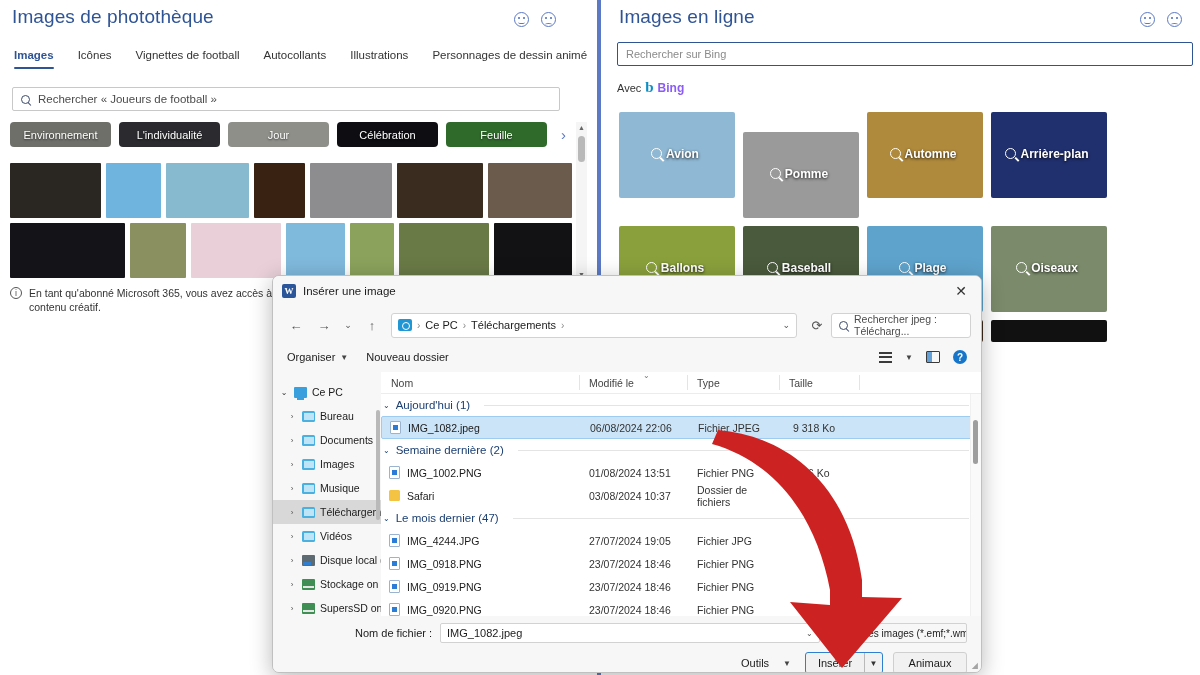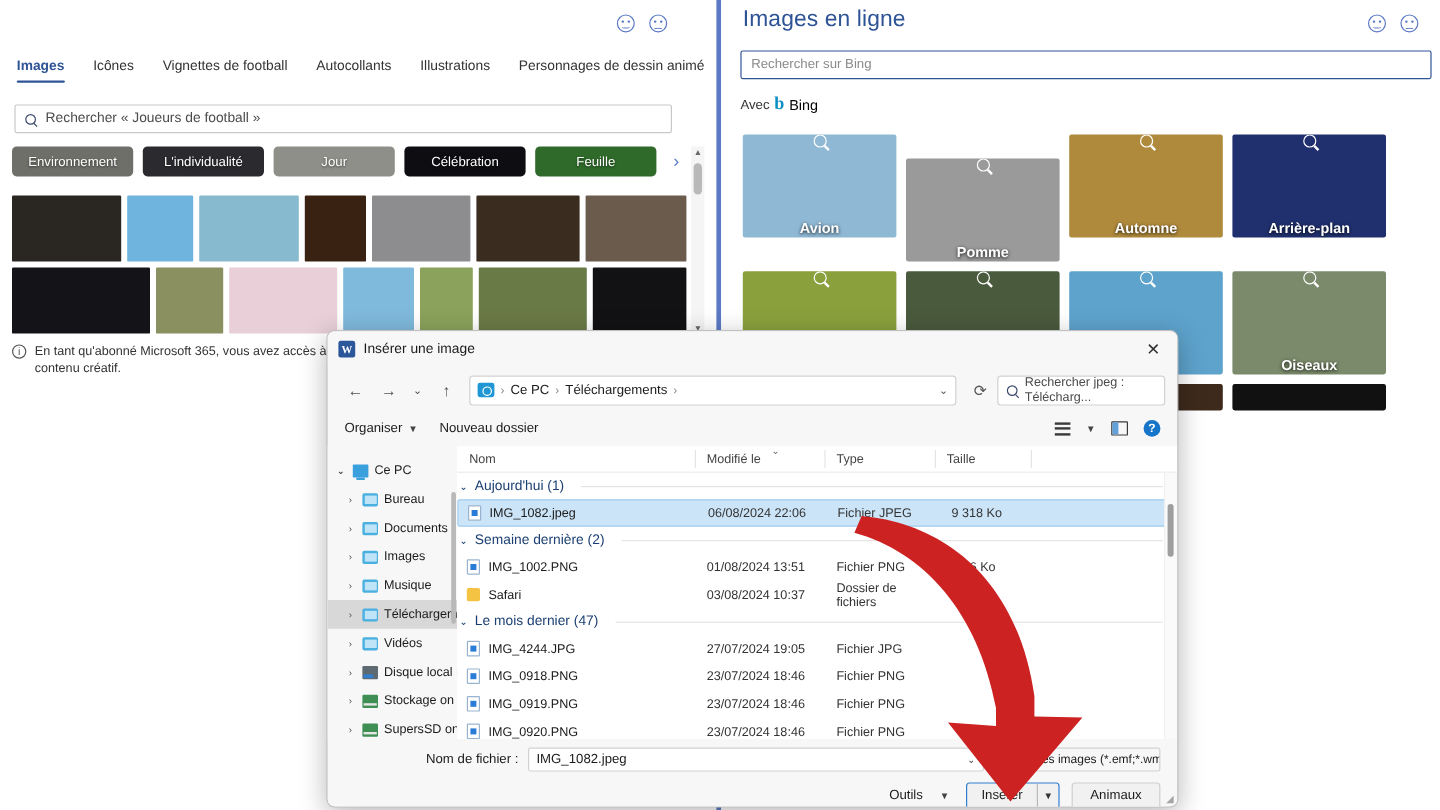--- a/index.html
+++ b/index.html
@@ -136,30 +136,30 @@
   }
   #bing-search .ph { font-size: 11px; color: #8a8a8a; }
   #avec-bing {
     position: absolute; left: 16px; top: 80px; display: flex;
     align-items: center; gap: 4px; font-size: 11px; color: #333;
   }
   #avec-bing .bing-b {
     font-size: 15px; font-weight: bold; color: #0b8ec4;
     font-family: "Liberation Serif", serif; line-height: 1;
   }
-  #avec-bing .bing-word { font-weight: normal; font-size: 12px; color: #000000; }
+  #avec-bing .bing-word { font-weight: bold; font-size: 12px; color: #8b5cf6; }
 
   #bing-tiles {
     position: absolute; left: 619px; top: 112px; width: 578px;
     display: flex; flex-wrap: wrap; gap: 8px;
   }
   .bing-tile {
-    width: 128px; height: 86px; border-radius: 2px; position: relative;
+    width: 116px; height: 86px; border-radius: 2px; position: relative;
     overflow: hidden; cursor: pointer; display: flex; align-items: center;
-    justify-content: space-between; flex-direction: column;
+    justify-content: center; 
   }
   .bing-tile .mag-w {
     width: 11px; height: 11px; border: 1.6px solid #fff; border-radius: 50%;
     position: relative; margin-bottom: 4px;
   }
   .bing-tile .mag-w::after {
     content: ""; position: absolute; width: 1.6px; height: 5px; background: #fff;
     right: -2px; bottom: -4px; transform: rotate(-45deg);
   }
   .bing-tile .lbl {
@@ -415,20 +415,21 @@
     pointer-events: none;
   }
 </style>
 </head>
 <body>
 
 <div id="root">
 
   <div id="left-panel">
 
+    <div class="panel-title">Images de photothèque</div>
 
     <div class="feedback-group" style="left:514px; top:12px;">
       <div class="face">
           <span class="mouth"></span>
         </div>
       <div class="face sad">
           <span class="mouth"></span>
         </div>
     </div>
 

